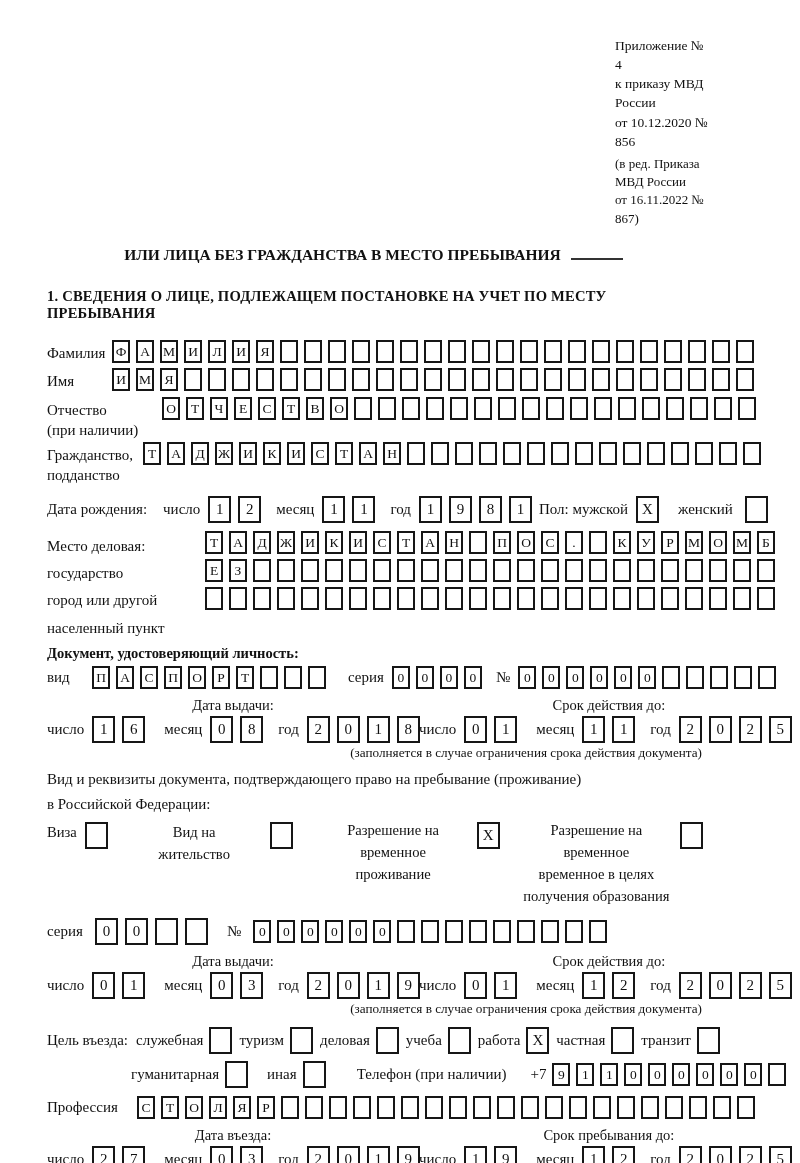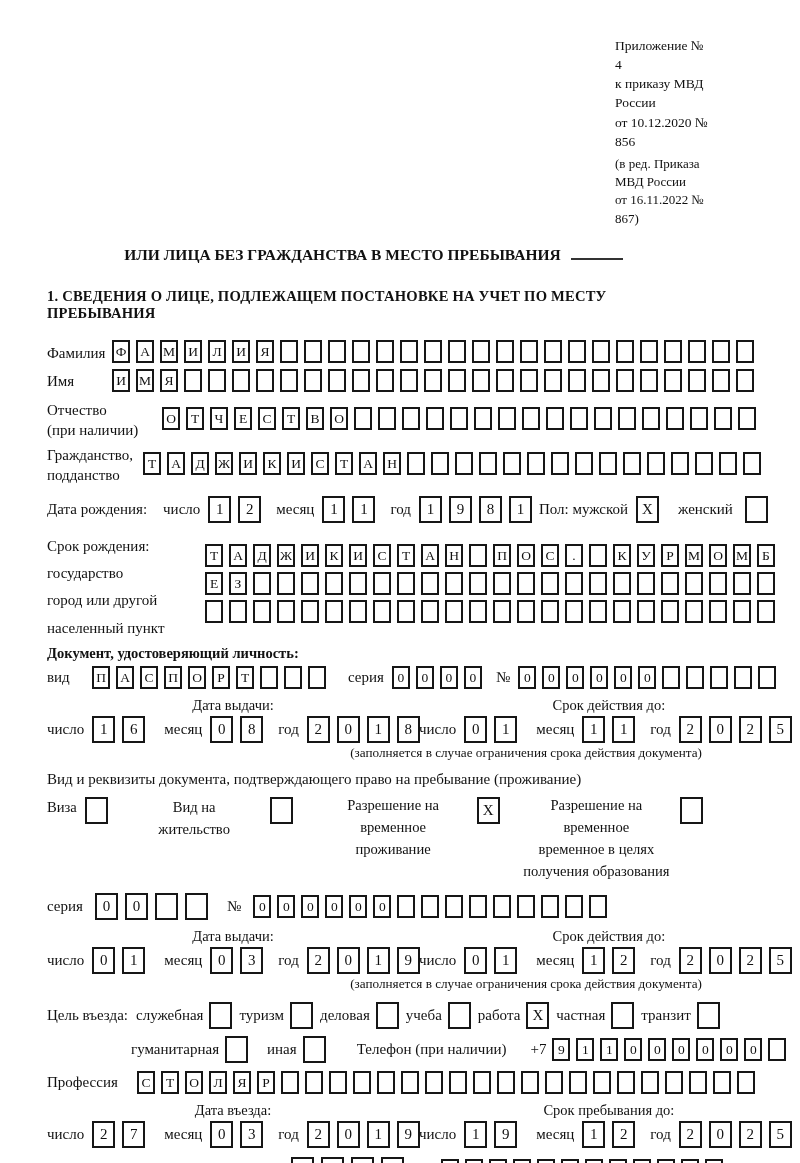--- a/index.html
+++ b/index.html
@@ -14,21 +14,21 @@
   
   .appendix { margin-left:568px; font-size:13.5px; line-height:1.42; }
   .appendix-note { margin-top:4px; font-size:13px; line-height:1.4; }
   .forma { text-align:right; padding-right:28px; font-weight:bold; font-size:15px; margin-top:14px; letter-spacing:.5px; }
 
   .title { text-align:center; font-weight:bold; font-size:15.5px; line-height:1.45; margin-top:16px; margin-right:10px; }
   .title .blank { display:inline-block; width:52px; border-bottom:2px solid #333; margin-left:10px; height:14px; }
   .sec1 { font-weight:bold; font-size:14.6px; margin-top:22px; letter-spacing:.2px; }
 
   
-  .row { display:flex; align-items:center; margin-top:5px; }
+  .row { display:flex; align-items:flex-start; margin-top:5px; }
   .lbl { font-size:15px; line-height:1.35; flex:none; padding-top:3px; }
   .cells { display:inline-flex; flex:none; }
 
   
   .c { display:inline-block; width:18px; height:23px; border:2px solid #161616;
        margin-right:6px; text-align:center; font-size:13.5px; line-height:19px; flex:none; }
   .lg .c, .c.big { width:23px; height:27px; margin-right:7px; font-size:15px; line-height:23px; }
 
   .lw65 { width:65px; } .lw115 { width:115px; } .lw96 { width:96px; }
   .lw158 { width:158px; } .lw45 { width:45px; } .lw90 { width:90px; } .lw170 { width:170px; }
@@ -239,21 +239,21 @@
         <span class="c">X</span>
       </span>
     <span class="lbl gap12" style="padding-top:0;">женский</span>
     <span class="cells lg gap12">
         <span class="c"></span>
       </span>
   </div>
 
   <div class="row stackrows" style="margin-top:8px;">
     <span class="lbl lw158" style="line-height:1.82; padding-top:2px;">
-      <span>Срок рождения:</span><br>
+      <span>Место деловая:</span><br>
       <span>государство</span><br>
       <span>город или другой</span><br>
       <span>населенный пункт</span>
     </span>
     <span>
       <div class="cells">
           <span class="c">Т</span>
           <span class="c">А</span>
           <span class="c">Д</span>
           <span class="c">Ж</span>
@@ -414,20 +414,21 @@
             <span class="c">0</span>
             <span class="c">2</span>
             <span class="c">5</span>
           </span>
       </div>
     </div>
   </div>
   <div class="note">(заполняется в случае ограничения срока действия документа)</div>
 
   <div class="plain">Вид и реквизиты документа, подтверждающего право на пребывание (проживание)</div>
+  <div class="plain" style="margin-top:2px;">в Российской Федерации:</div>
 
   <div class="resopts">
     <span class="optmulti" style="padding-top:2px;">
       <div>Виза</div>
     </span>
     <span class="cells lg opt-box" style="margin-right:24px;">
         <span class="c"></span>
       </span>
     <span class="optmulti" style="padding-top:2px;">
       <div>Вид на жительство</div>

